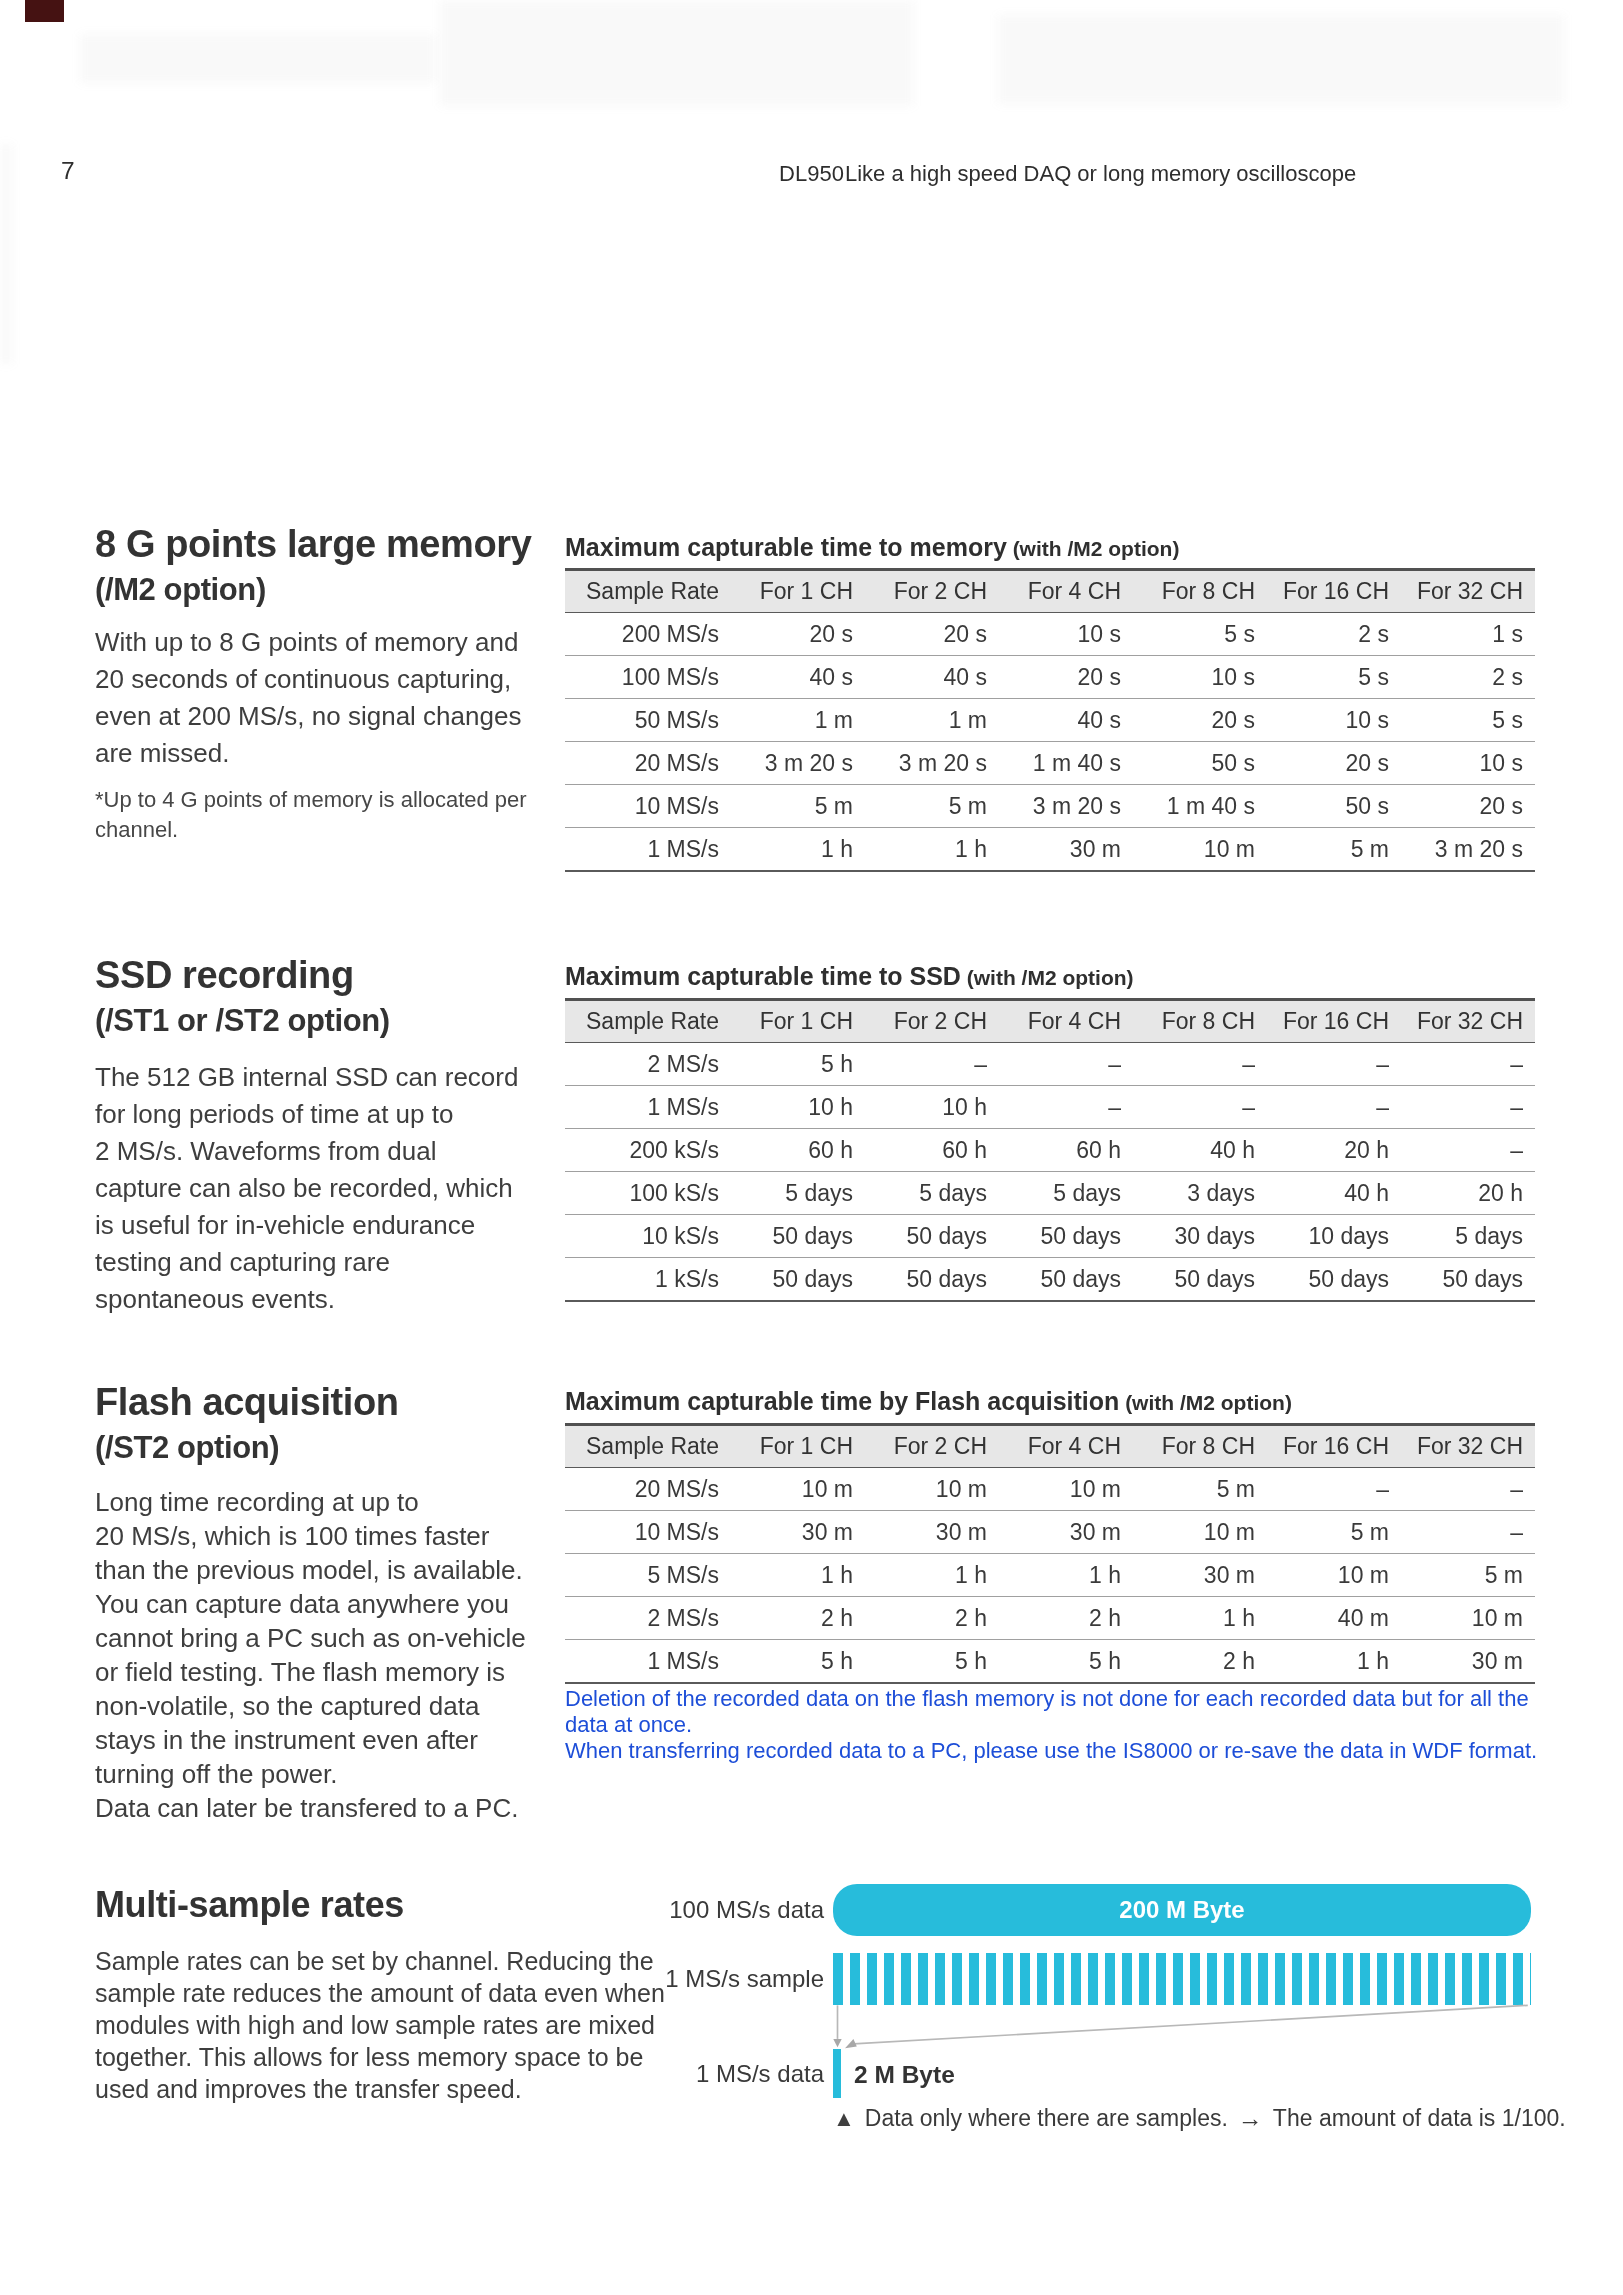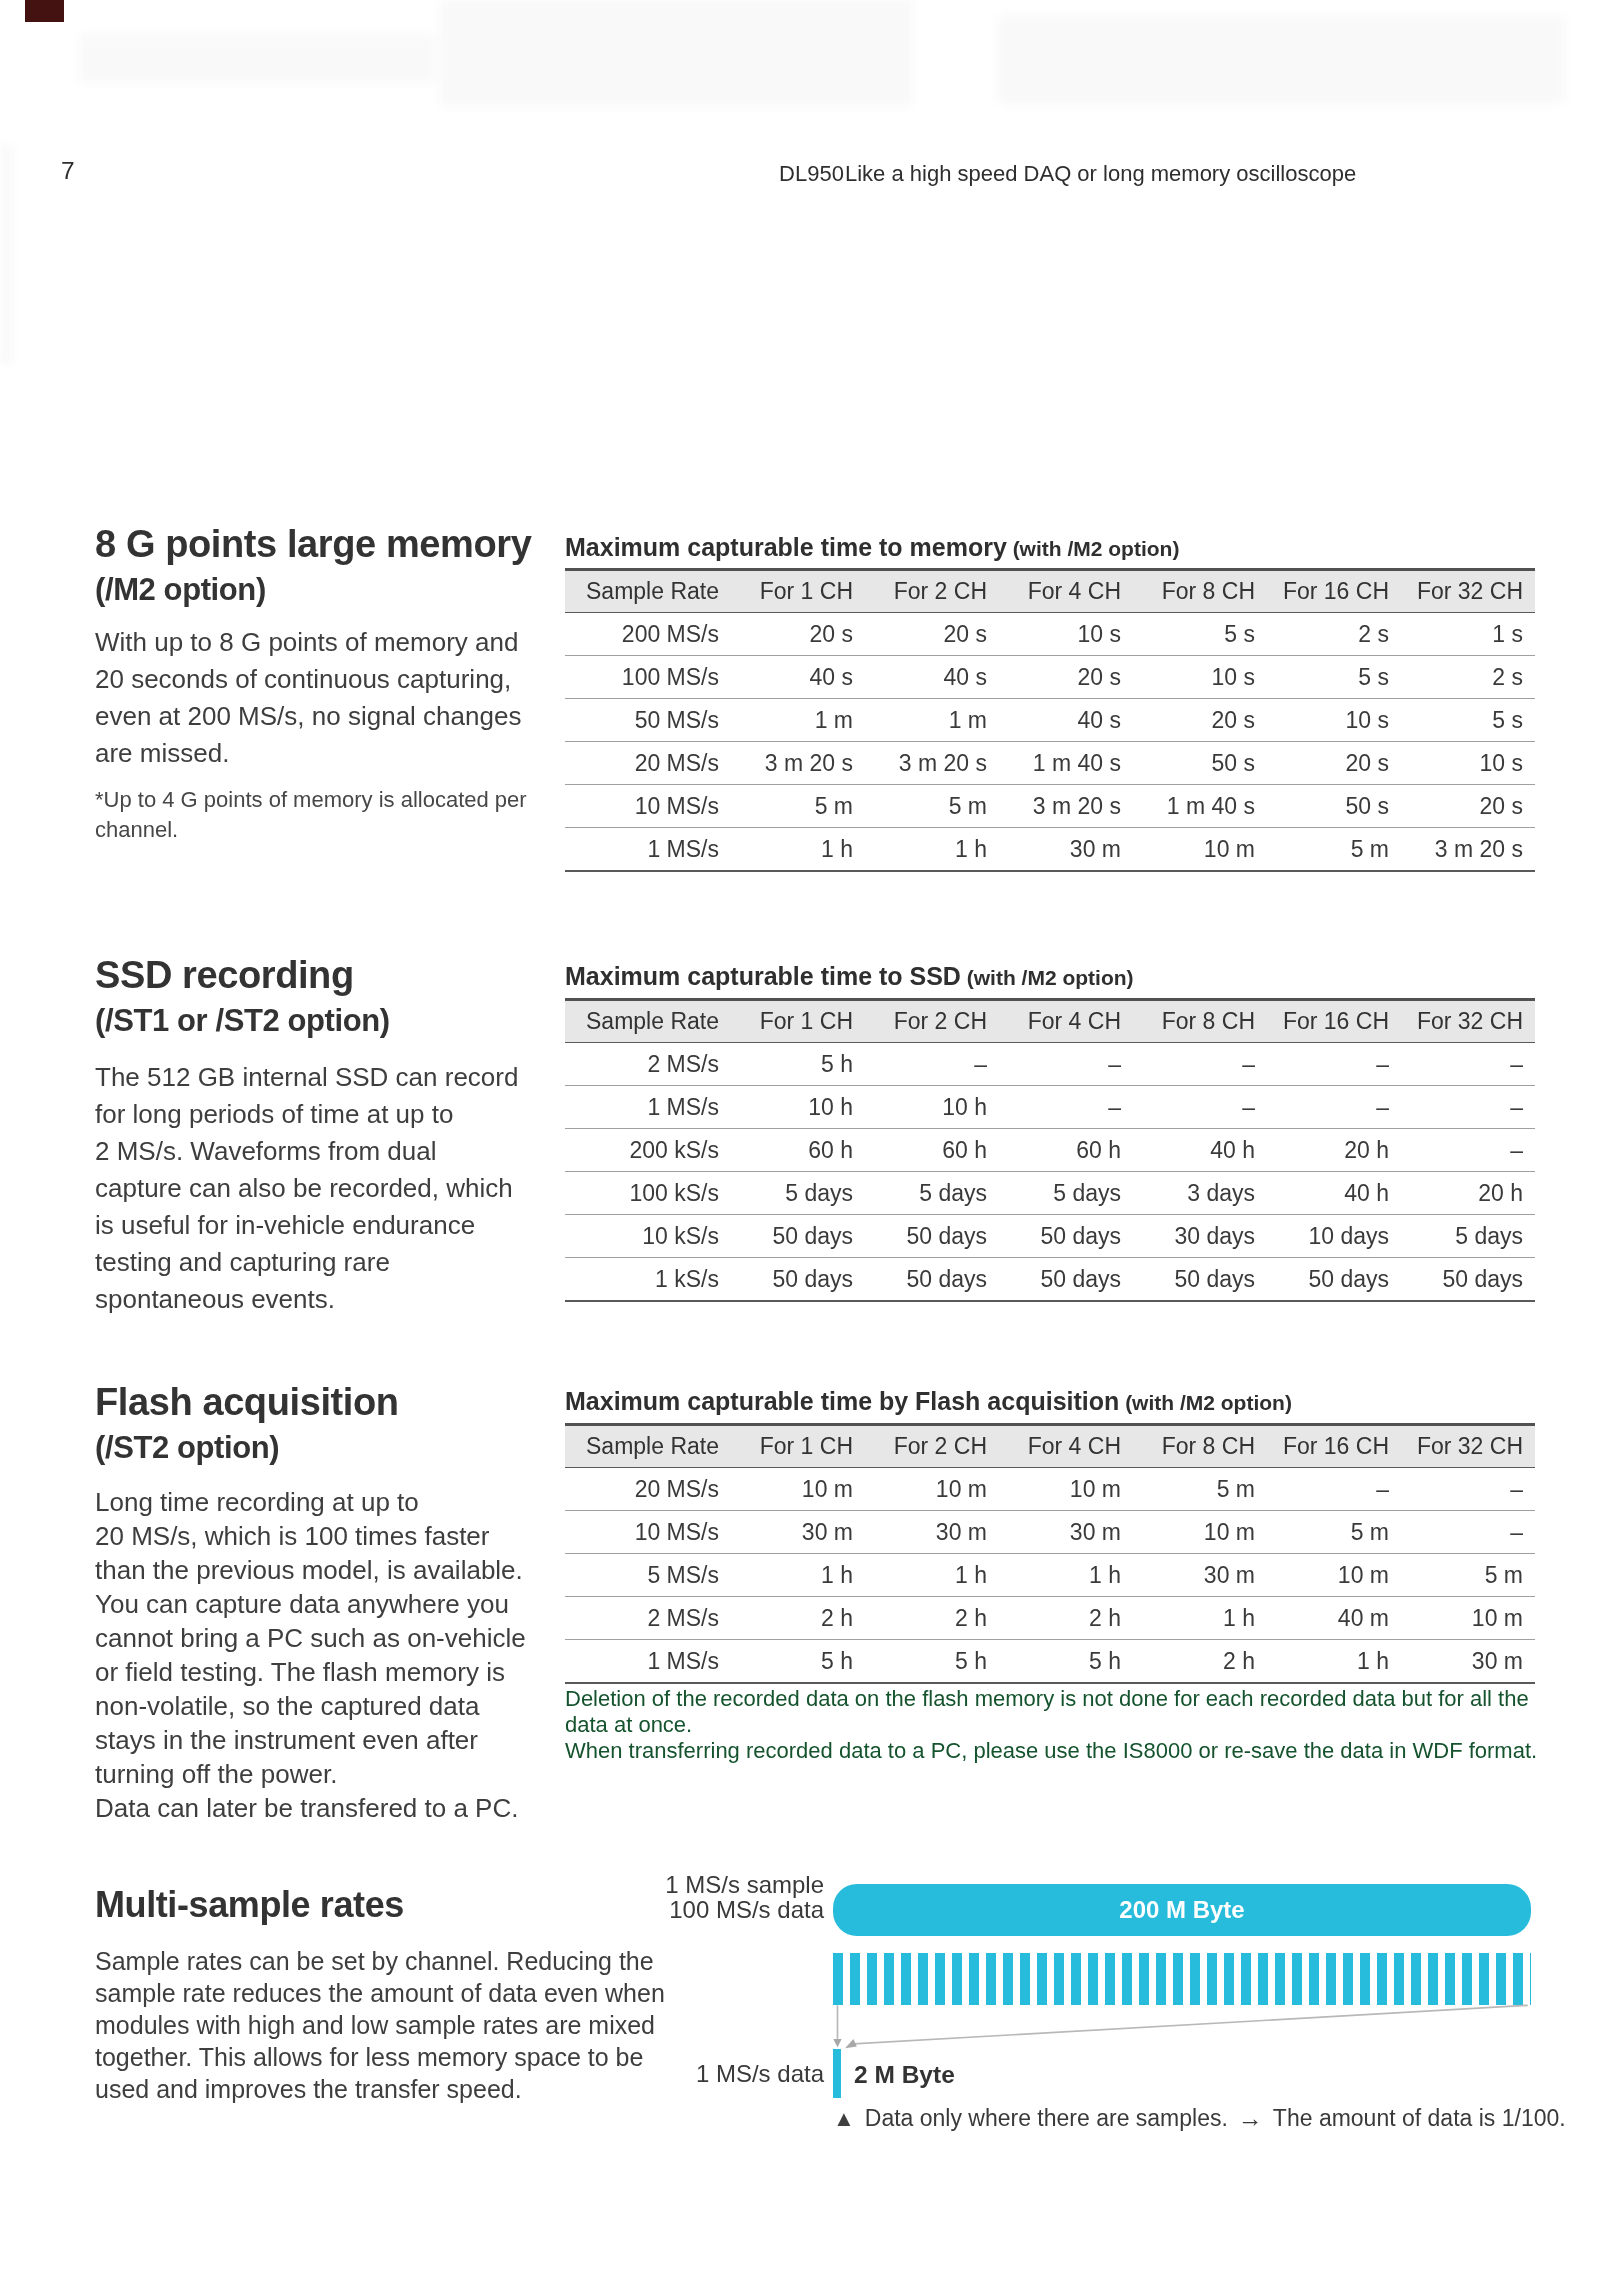--- a/index.html
+++ b/index.html
@@ -38,21 +38,21 @@
   table.data-table th{
     background:#e7e7e7;height:41px;font-weight:normal;font-size:23px;color:#333;
     text-align:right;padding:0 12px 0 0;
     border-top:3.4px solid #515151;border-bottom:1.7px solid #5a5a5a;
   }
   table.data-table td{
     height:42px;font-size:23px;color:#3a3a3a;text-align:right;padding:0 12px 0 0;
     border-bottom:1.7px solid #a0a0a0;
   }
   table.data-table tr:last-child td{border-bottom:2.5px solid #5a5a5a;}
-  .tbl-footnote{font-size:22px;line-height:26px;color:#14532d;white-space:pre-line;}
+  .tbl-footnote{font-size:22px;line-height:26px;color:#1d4ed8;white-space:pre-line;}
 
   
   .diag-label{font-size:24px;color:#3a3a3a;display:flex;align-items:center;justify-content:flex-end;}
   .bar-solid{background:#27bcdb;display:flex;align-items:center;justify-content:center;border-radius:24px;}
   .bar-solid .bar-text{color:#fff;font-size:24px;font-weight:bold;}
   .bar-striped{background:repeating-linear-gradient(to right,#27bcdb 0px,#27bcdb 10px,#ffffff 10px,#ffffff 17px);}
   .bar-small{background:#27bcdb;}
   .small-bar-text{font-size:24.5px;font-weight:bold;color:#333;}
   .diag-note{font-size:23px;color:#3a3a3a;display:flex;align-items:center;gap:10px;}
   .tri{font-size:22px;color:#3f3f3f;}
@@ -349,21 +349,21 @@
 modules with high and low sample rates are mixed
 together. This allows for less memory space to be
 used and improves the transfer speed.</div>
   <div class="abs sec-title" style="left:95px;top:1884px;width:592px;font-size:36px;">Multi-sample rates</div>
 
   <div class="abs diag-label" style="left:558px;top:1884px;width:266px;height:52px;">100 MS/s data</div>
   <div class="abs bar-solid" style="left:833px;top:1884px;width:698px;height:52px;">
     <span class="bar-text">200 M Byte</span>
   </div>
 
-  <div class="abs diag-label" style="left:558px;top:1859px;width:266px;height:52px;">1 MS/s sample</div>
+  <div class="abs diag-label" style="left:558px;top:1953px;width:266px;height:52px;">1 MS/s sample</div>
   <div class="abs bar-striped" style="left:833px;top:1953px;width:698px;height:52px;"></div>
 
   <svg class="abs" style="left:812px;top:2002px;" width="727" height="52" viewBox="0 0 860 62">
     <line x1="27" y1="4" x2="27" y2="44" stroke="#b8b8b8" stroke-width="2"></line>
     <polygon points="27,54 22,44 32,44" fill="#a8a8a8"></polygon>
     <line x1="850" y1="4" x2="46" y2="50" stroke="#b8b8b8" stroke-width="2"></line>
     <polygon points="36,55 46,44 50,53" fill="#a8a8a8"></polygon>
   </svg>
 
   <div class="abs diag-label" style="left:558px;top:2049px;width:266px;height:49px;">1 MS/s data</div>

